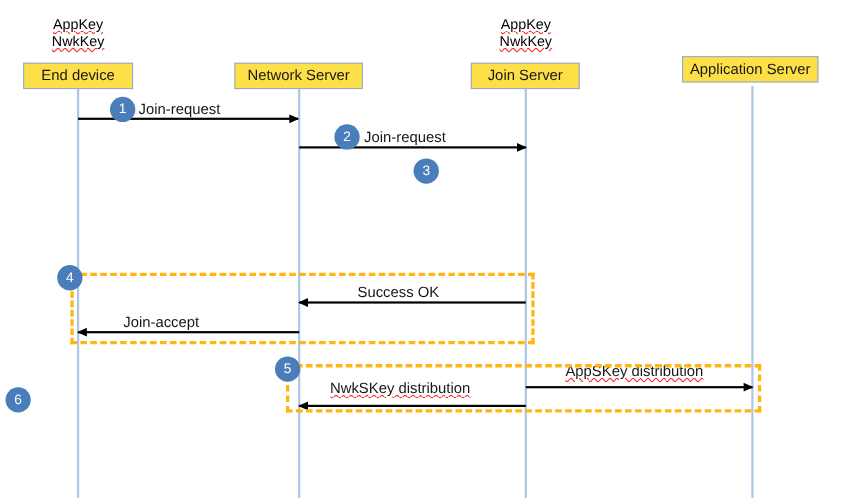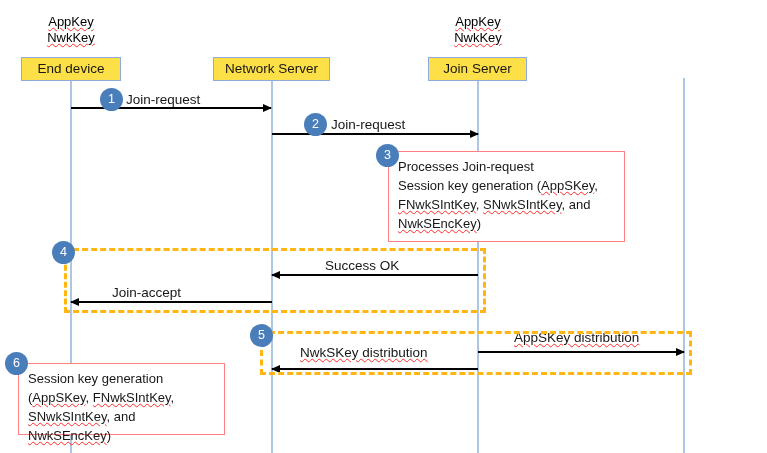--- a/index.html
+++ b/index.html
@@ -157,37 +157,34 @@
   </div>
 
   <div class="actor-box" style="left:213px; top:57px; width:117px; height:24px;">
     <span>Network Server</span>
   </div>
 
   <div class="actor-box" style="left:428px; top:57px; width:99px; height:24px;">
     <span>Join Server</span>
   </div>
 
+  <div class="actor-box" style="left:620px; top:51px; width:124px; height:24px;">
+    <span>Application Server</span>
+  </div>
 
   <div class="msg-line" style="left:71px; top:107px; width:200px;"></div>
   <div class="arrowhead right" style="left:263px; top:103.5px;"></div>
   <div class="step-badge" style="left:100px; top:88px;">1</div>
   <div class="msg-label" style="left:126px; top:93px;">Join-request</div>
 
   <div class="msg-line" style="left:272px; top:133px; width:206px;"></div>
   <div class="arrowhead right" style="left:470px; top:129.5px;"></div>
   <div class="step-badge" style="left:304px; top:113px;">2</div>
   <div class="msg-label" style="left:331px; top:118px;">Join-request</div>
 
-  <div class="note-box" style="left:388px; top:151px; width:237px; height:91px;">
-    <div>Processes Join-request</div>
-    <div>Session key generation (<span class="ul">AppSKey</span>,</div>
-    <div><span class="ul">FNwkSIntKey</span>, <span class="ul">SNwkSIntKey</span>, and</div>
-    <div><span class="ul">NwkSEncKey</span>)</div>
-  </div>
   <div class="step-badge" style="left:376px; top:144px;">3</div>
 
   <div class="dashed-frame" style="left:64px; top:248px; width:422px; height:65px;"></div>
   <div class="step-badge" style="left:52px; top:241px;">4</div>
 
   <div class="msg-line" style="left:272px; top:274px; width:206px;"></div>
   <div class="arrowhead left" style="left:271px; top:270.5px;"></div>
   <div class="msg-label" style="left:325px; top:259px;">Success OK</div>
 
   <div class="msg-line" style="left:71px; top:301px; width:201px;"></div>
@@ -198,20 +195,15 @@
   <div class="step-badge" style="left:250px; top:324px;">5</div>
 
   <div class="msg-line" style="left:272px; top:368px; width:206px;"></div>
   <div class="arrowhead left" style="left:271px; top:364.5px;"></div>
   <div class="msg-label underlined" style="left:300px; top:346px;">NwkSKey distribution</div>
 
   <div class="msg-line" style="left:478px; top:351px; width:206px;"></div>
   <div class="arrowhead right" style="left:676px; top:347.5px;"></div>
   <div class="msg-label underlined" style="left:514px; top:331px;">AppSKey distribution</div>
 
-  <div class="note-box" style="left:18px; top:363px; width:207px; height:72px;">
-    <div>Session key generation</div>
-    <div>(<span class="ul">AppSKey</span>, <span class="ul">FNwkSIntKey</span>,</div>
-    <div><span class="ul">SNwkSIntKey</span>, and <span class="ul">NwkSEncKey</span>)</div>
-  </div>
   <div class="step-badge" style="left:5px; top:352px;">6</div>
 
 </div>
 
 </body></html>

